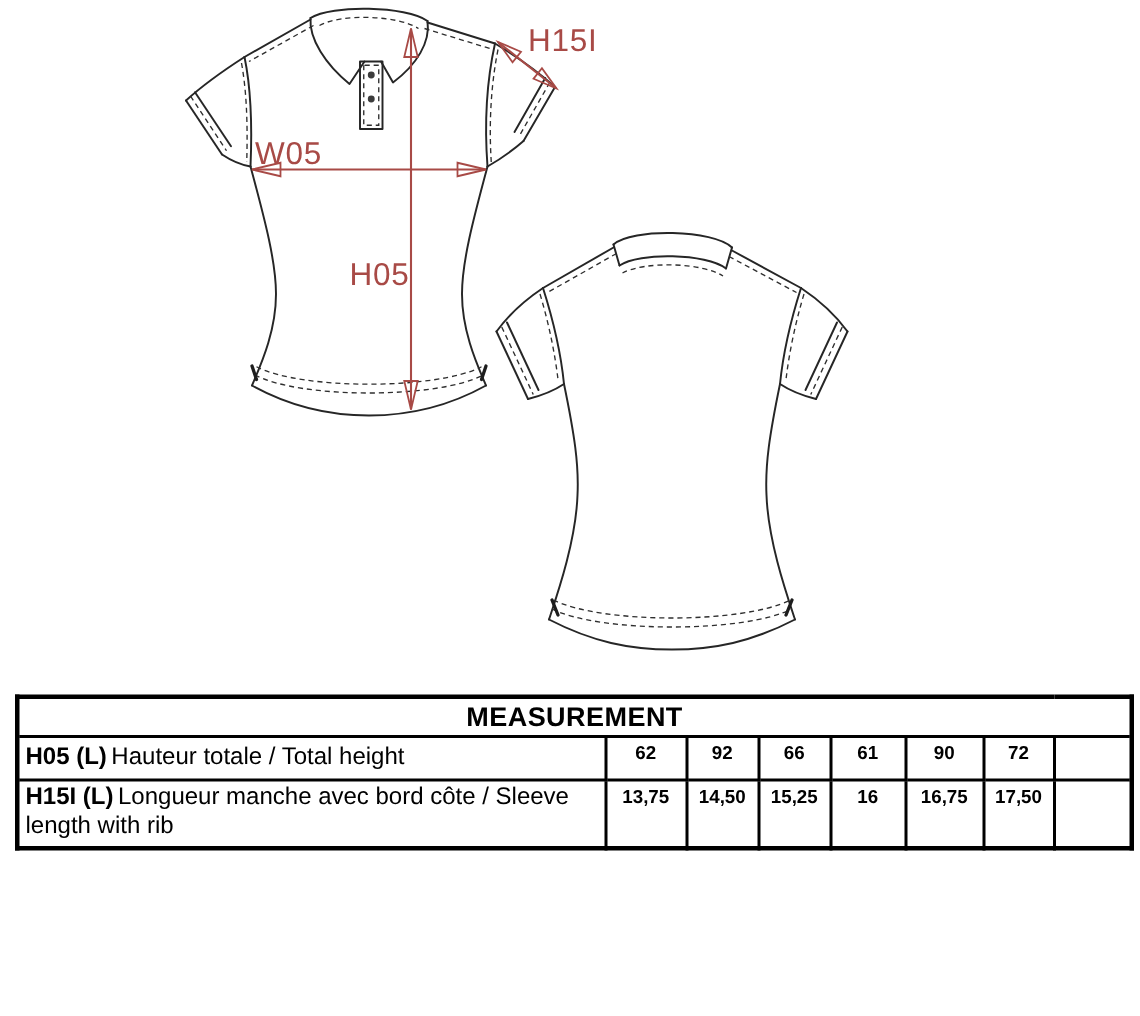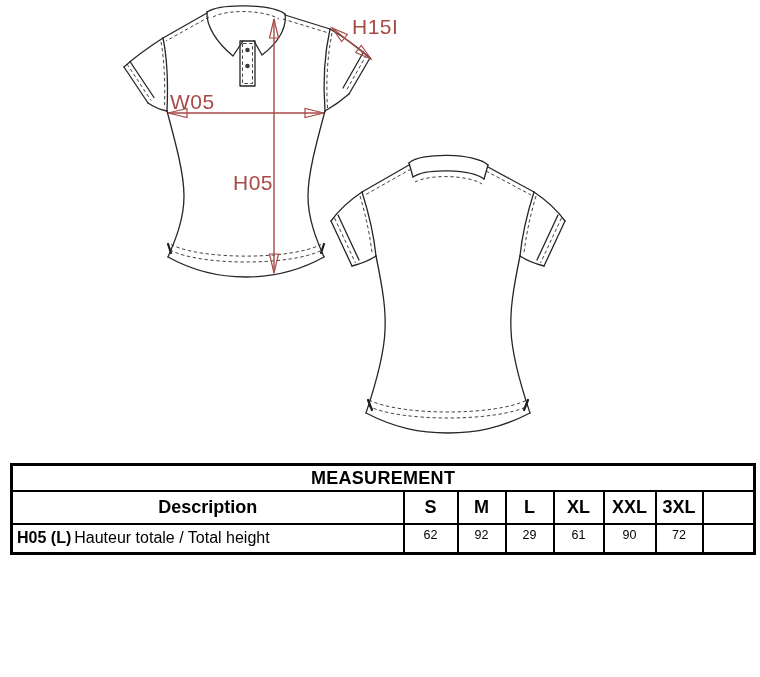--- a/index.html
+++ b/index.html
@@ -40,21 +40,21 @@
   .colhead {
     font-size:18px; font-weight:bold; text-align:center;
     height:29px; border-bottom:3px solid #000;
   }
   .desc {
     font-size:16px; line-height:1.18; text-align:left;
     padding:2px 5px 2px 4px; vertical-align:middle;
   }
   .code { font-weight:bold; margin-right:3px; }
   .val {
-    font-size:12.5px; font-weight:normal; text-align:center;
+    font-size:12.5px; font-weight:bold; text-align:center;
     vertical-align:top; padding-top:3px;
   }
   tr.row-h05  { height:29px; }
   tr.row-w05  { height:61px; }
   tr.row-h15i { height:45px; }
 </style>
 </head>
 <body>
 
 <div class="sheet">
@@ -196,35 +196,35 @@
         <col style="width:48px">
       <col style="width:50px">
         <col style="width:52px">
         <col style="width:47px">
         <col style="width:52px">
     </colgroup>
     <tbody>
       <tr>
         <th class="title-cell" colspan="8">MEASUREMENT</th>
       </tr>
-      <tr>
-        <th class="colhead">Description</th>
-        <th class="colhead">S</th>
-        <th class="colhead">M</th>
-        <th class="colhead">L</th>
-        <th class="colhead">XL</th>
-        <th class="colhead">XXL</th>
-        <th class="colhead">3XL</th>
-        <th class="colhead"></th>
-      </tr>
       <tr class="row-h05">
         <td class="desc"><span class="code">H05 (L)</span><span>Hauteur totale / Total height</span></td>
         <td class="val">62</td>
         <td class="val">92</td>
-        <td class="val">29</td>
+        <td class="val">66</td>
         <td class="val">61</td>
         <td class="val">90</td>
         <td class="val">72</td>
         <td class="val"></td>
       </tr>
+      <tr class="row-h15i">
+        <td class="desc"><span class="code">H15I (L)</span><span>Longueur manche avec bord côte / Sleeve length with rib</span></td>
+        <td class="val">13,75</td>
+        <td class="val">14,50</td>
+        <td class="val">15,25</td>
+        <td class="val">16</td>
+        <td class="val">16,75</td>
+        <td class="val">17,50</td>
+        <td class="val"></td>
+      </tr>
     </tbody>
   </table>
 </div>
 
 </body></html>

